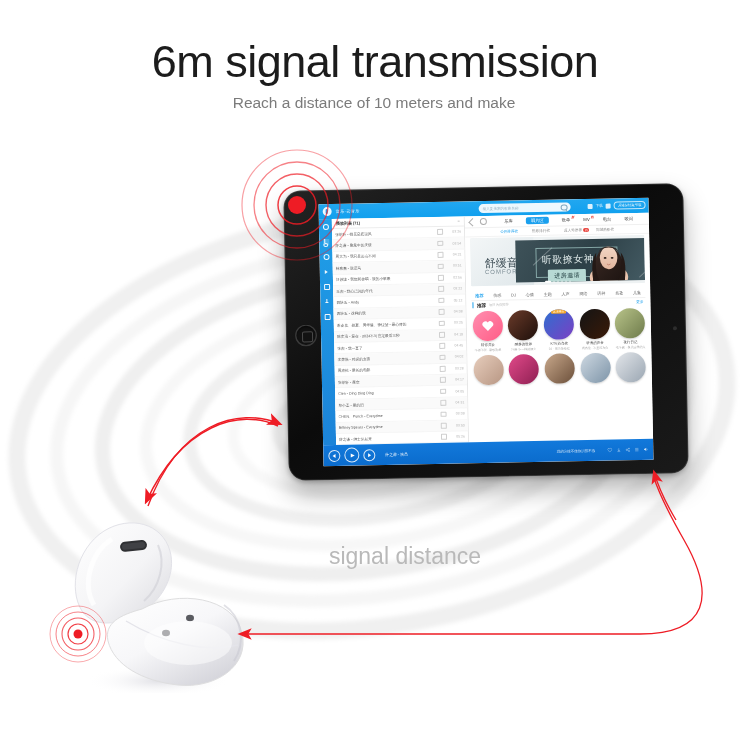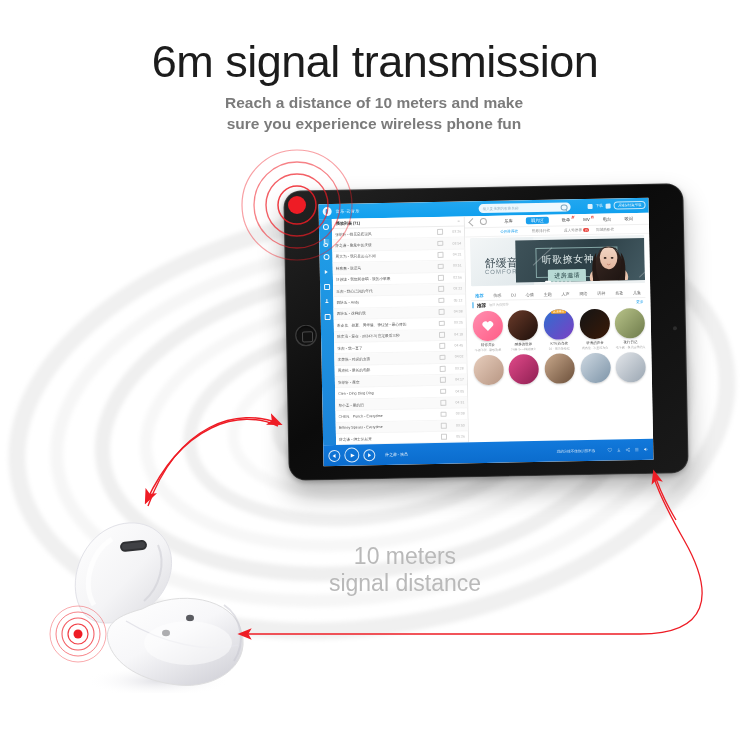--- a/index.html
+++ b/index.html
@@ -14,21 +14,21 @@
   #ripples{position:absolute;left:0;top:0;width:750px;height:750px;z-index:0;}
 
   
   .headline{
     position:absolute;left:0;top:38px;width:750px;text-align:center;
     font-size:45px;font-weight:400;color:#1c1c1c;letter-spacing:-0.5px;
     line-height:1.05;z-index:6;white-space:nowrap;
   }
   .subhead{
     position:absolute;left:0;top:92px;width:748px;text-align:center;
-    font-size:15.5px;color:#7b7b7b;line-height:1.38;font-weight:700;z-index:6;
+    font-size:15.5px;color:#7b7b7b;line-height:1.38;font-weight:400;z-index:6;
   }
   .subhead div{display:block;}
 
   .distance-label{
     position:absolute;left:275px;top:543px;width:260px;text-align:center;
     font-size:23px;color:#b9b9b9;line-height:1.16;font-weight:400;z-index:6;
   }
 
   
   #tablet-wrap{
@@ -344,21 +344,20 @@
     <ellipse rx="228" ry="122" fill="none" stroke="#f7f7f7" stroke-width="12"></ellipse>
     <ellipse rx="184" ry="97" fill="none" stroke="#f0f0f0" stroke-width="13"></ellipse>
     <ellipse rx="140" ry="72" fill="none" stroke="#f8f8f8" stroke-width="11"></ellipse>
     <ellipse rx="96" ry="48" fill="none" stroke="#f2f2f2" stroke-width="10"></ellipse>
   </g>
 </svg>
 
 <div class="headline">6m signal transmission</div>
 <div class="subhead">
   <div>Reach a distance of 10 meters and make</div>
-  <div>sure you experience wireless phone fun</div>
 </div>
 
 <div id="tablet-wrap">
   <div class="tablet-body"></div>
   <div class="home-btn"></div>
   <div class="front-cam"></div>
 
   <div class="screen">
 
     <div class="app-top">
@@ -763,15 +762,14 @@
   <path d="M148 506 C178 424 238 406 280 424" fill="none" stroke="#ee1c25" stroke-width="1.4" marker-end="url(#ah)"></path>
   <path d="M278 426 C240 408 182 424 146 502" fill="none" stroke="#ee1c25" stroke-width="1.4" marker-end="url(#ah)"></path>
 
   <path d="M238 634 L640 634 C708 634 716 596 684 540 C668 512 660 496 654 478" fill="none" stroke="#ee1c25" stroke-width="1.3" marker-start="url(#ah2)" style="display:none"></path>
   <path d="M654 478 C660 496 668 512 684 540 C716 596 708 634 640 634 L240 634" fill="none" stroke="#ee1c25" stroke-width="1.3" marker-end="url(#ah)"></path>
   <path d="M668 496 L654 470" fill="none" stroke="#ee1c25" stroke-width="1.3" marker-end="url(#ah)" style="display:none"></path>
   <path d="M676 520 C664 500 658 486 654 472" fill="none" stroke="#ee1c25" stroke-width="1.3" marker-end="url(#ah)"></path>
 </svg>
 
 <div class="distance-label">
-  <div>10 meters</div>
   <div>signal distance</div>
 </div>
 
 </body></html>

